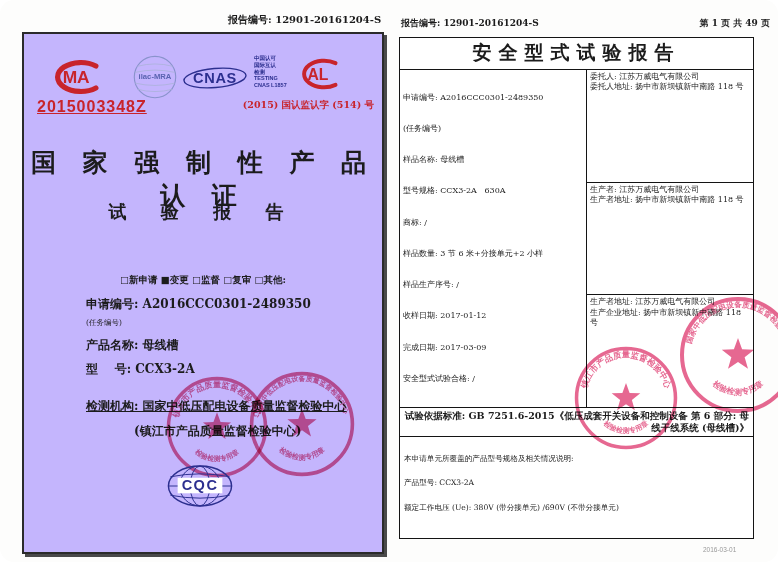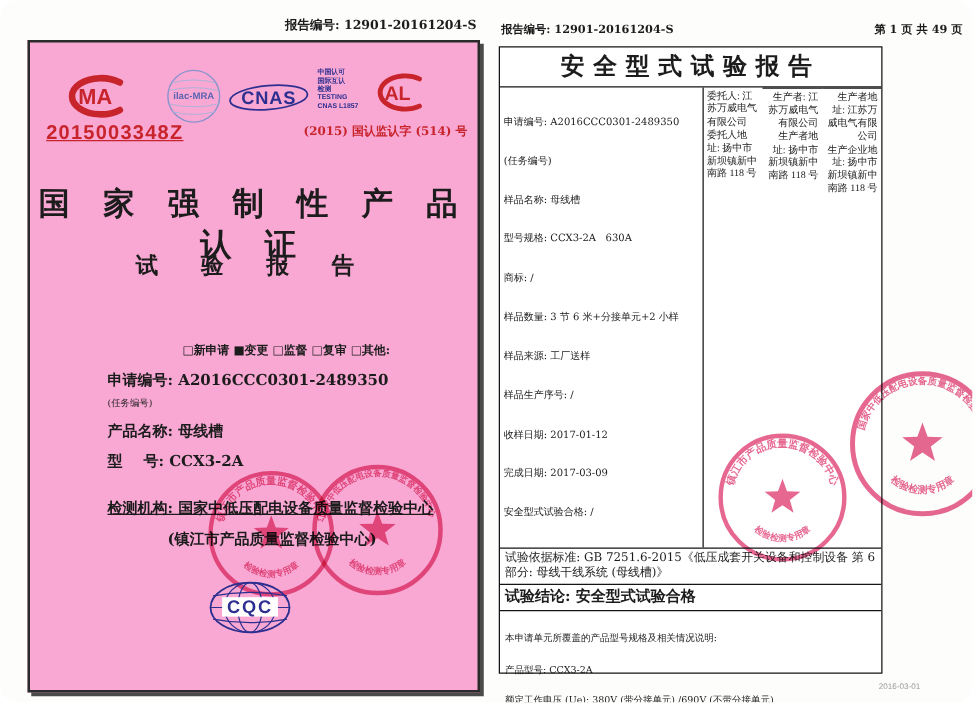--- a/index.html
+++ b/index.html
@@ -1,52 +1,52 @@
 <!DOCTYPE html>
 <html><head>
 <meta charset="utf-8">
 <style>
   html,body{margin:0;padding:0;background:#ffffff;}
   .canvas{position:relative;width:778px;height:562px;background:#fdfdfc;overflow:hidden;
           font-family:"DejaVu Serif","Liberation Serif",serif;color:#1c1c1c;border-radius:14px;}
   
   .lp-report-no{position:absolute;left:228px;top:13px;font-size:10px;font-weight:bold;}
-  .page-left{position:absolute;left:22px;top:32px;width:358px;height:518px;background:#f9a8d4;
+  .page-left{position:absolute;left:22px;top:32px;width:358px;height:518px;background:#c4b5fd;
              border:2px solid #2b2b2b;box-shadow:3px 3px 0 0 #4a4a4a;}
   .cma-svg{position:absolute;left:22px;top:24px;width:58px;height:38px;}
   .cma-no{position:absolute;left:13px;top:64px;font-size:16px;font-weight:bold;color:#c8242b;letter-spacing:1px;
           font-family:"Liberation Sans",sans-serif;text-decoration:underline;}
   .ilac-svg{position:absolute;left:108px;top:20px;width:46px;height:46px;}
   .cnas-svg{position:absolute;left:158px;top:30px;width:66px;height:28px;}
   .cnas-block{position:absolute;left:230px;top:21px;font-size:5.5px;line-height:6.8px;color:#2c2f8f;
               font-family:"Liberation Sans",sans-serif;font-weight:bold;}
   .al-svg{position:absolute;left:268px;top:22px;width:52px;height:36px;}
   .accred{position:absolute;right:8px;top:65px;font-size:9.5px;font-weight:bold;color:#c8242b;}
   .lp-title1{position:absolute;left:0;top:112px;width:100%;text-align:center;font-size:25px;font-weight:bold;letter-spacing:9px;}
   .lp-title2{position:absolute;left:0;top:166px;width:100%;text-align:center;font-size:18px;font-weight:bold;letter-spacing:14px;}
-  .lp-chk{position:absolute;left:0;top:240px;width:100%;text-align:center;font-size:9.5px;font-weight:bold;margin-left:26px;}
+  .lp-chk{position:absolute;left:0;top:240px;width:100%;text-align:center;font-size:9.5px;font-weight:bold;}
   .lp-f{position:absolute;left:62px;font-size:12px;font-weight:600;white-space:pre;}
   .lp-f.small{font-size:7.5px;font-weight:normal;}
   
   .stamp{position:absolute;opacity:.78;mix-blend-mode:multiply;pointer-events:none;}
   
   .cqc-svg{position:absolute;left:142px;top:430px;width:68px;height:44px;}
   
   .rp-report-no{position:absolute;left:401px;top:17px;font-size:9px;font-weight:bold;}
   .rp-page-no{position:absolute;right:8px;top:17px;font-size:9px;font-weight:bold;}
-  .page-right{position:absolute;left:399px;top:37px;width:307px;height:502px;background:#fff;
+  .page-right{position:absolute;left:399px;top:37px;width:355px;height:502px;background:#fff;
               border:1.6px solid #141414;display:flex;flex-direction:column;box-sizing:border-box;}
   .rp-title{border-bottom:1.6px solid #141414;text-align:center;font-size:19px;font-weight:bold;
             letter-spacing:7px;padding:2px 0 3px 0;}
   .rp-info{display:flex;border-bottom:1.4px solid #141414;}
   .rp-info-left{width:51%;border-right:1.2px solid #141414;padding:2px 3px;font-size:8px;line-height:10.4px;white-space:pre;}
-  .rp-info-right{flex:1;display:flex;flex-direction:row;font-family:Liberation Serif, serif;}
+  .rp-info-right{flex:1;display:flex;flex-direction:column;}
   .rp-blk{flex:1;padding:2px 3px;font-size:8px;line-height:10.4px;display:flex;flex-direction:column;justify-content:flex-start;}
-  .rp-blk + .rp-blk{border-top:1.1px solid #141414;text-align:right;}
-  .rp-standard{border-bottom:1.4px solid #141414;font-size:9.5px;line-height:11.8px;padding:2px 4px;font-weight:400;}
+  .rp-blk + .rp-blk{border-top:1.1px solid #141414;}
+  .rp-standard{border-bottom:1.4px solid #141414;font-size:9.5px;line-height:11.8px;padding:2px 4px;font-weight:700;text-align:right;}
   .rp-conclusion{border-bottom:1.4px solid #141414;font-size:12px;font-weight:bold;padding:1px 4px 2px 4px;}
   .rp-coverage{border-bottom:1.4px solid #141414;font-size:7.6px;line-height:8.15px;padding:2px 4px;white-space:pre-wrap;}
   .rp-notes{flex:1;display:flex;min-height:0;}
   .notes-label{width:24px;display:flex;align-items:center;justify-content:center;font-size:8.5px;letter-spacing:2px;}
   .notes-body{flex:1;border-left:1.1px solid #141414;display:flex;flex-direction:column;font-size:7.2px;}
   .footer-version{position:absolute;left:703px;top:546px;font-size:6.5px;color:#999;
                   font-family:"Liberation Sans",sans-serif;}
   svg text{font-family:"Liberation Sans",sans-serif;}
 </style>
 </head>
@@ -154,21 +154,20 @@
     <div class="rp-title">安全型式试验报告</div>
 
     <div class="rp-info">
       <div class="rp-info-left">
         <div>申请编号: A2016CCC0301-2489350</div>
         <div>(任务编号)</div>
         <div>样品名称: 母线槽</div>
         <div>型号规格: CCX3-2A   630A</div>
         <div>商标: /</div>
         <div>样品数量: 3 节 6 米+分接单元+2 小样</div>
-        <div>样品来源: 工厂送样</div>
         <div>样品生产序号: /</div>
         <div>收样日期: 2017-01-12</div>
         <div>完成日期: 2017-03-09</div>
         <div>安全型式试验合格: /</div>
       </div>
       <div class="rp-info-right">
         <div class="rp-blk">
           <div>委托人: 江苏万威电气有限公司</div>
           <div>委托人地址: 扬中市新坝镇新中南路 118 号</div>
         </div>
@@ -177,21 +176,20 @@
           <div>生产者地址: 扬中市新坝镇新中南路 118 号</div>
         </div>
         <div class="rp-blk">
           <div>生产者地址: 江苏万威电气有限公司</div>
           <div>生产企业地址: 扬中市新坝镇新中南路 118 号</div>
         </div>
       </div>
     </div>
 
     <div class="rp-standard">试验依据标准: GB 7251.6-2015《低压成套开关设备和控制设备 第 6 部分: 母线干线系统 (母线槽)》</div>
-    <div class="rp-conclusion">试验结论: 安全型式试验合格</div>
 
     <div class="rp-coverage">
       <div>本申请单元所覆盖的产品型号规格及相关情况说明:</div>
       <div>产品型号: CCX3-2A</div>
       <div>额定工作电压 (Ue): 380V (带分接单元) /690V (不带分接单元)</div>
       
       
       
       
       

